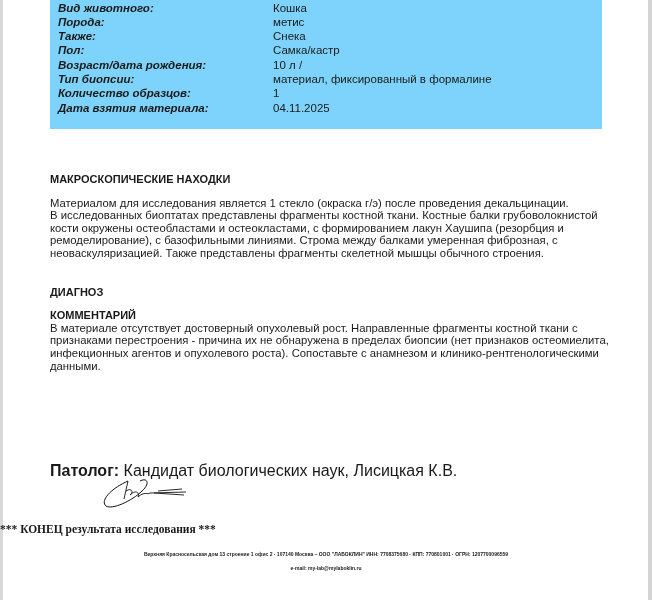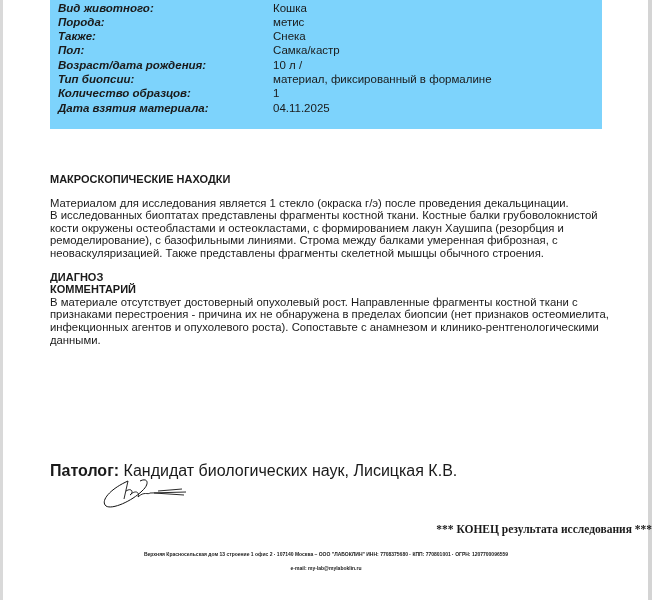--- a/index.html
+++ b/index.html
@@ -21,21 +21,21 @@
     .info-value { position: absolute; left: 200px; white-space: nowrap; margin-left: 15px; }
     .content { position: absolute; left: 50px; top: 150px; width: 570px; font-size: 11.3px; line-height: 12.6px; }
     .report-title { font-weight: bold; text-decoration: underline; font-size: 11.8px; margin: 2px 0 0 0; }
     .section { margin-top: 0; }
     .section-heading { font-weight: bold; font-size: 11px; }
     .section-text { white-space: pre-line; }
     .pathologist { position: absolute; left: 50px; top: 462px; font-size: 16px; }
     .pathologist b { font-weight: bold; }
     .signature { position: absolute; left: 98px; top: 475px; width: 92px; height: 36px; }
     .end-line {
-      position: absolute; left: 0; width: 652px; top: 523px; text-align: right;
+      position: absolute; left: 0; width: 652px; top: 523px; text-align: left;
       font-family: "Liberation Serif", serif; font-weight: bold; font-size: 11.5px;
     }
     .footer-1 { position: absolute; left: 0; width: 652px; top: 551px; text-align: center; font-size: 5px; font-weight: bold; }
     .footer-2 { position: absolute; left: 0; width: 652px; top: 565px; text-align: center; font-size: 5px; font-weight: bold; }
   </style>
 </head>
 <body>
 
 <div class="edge-left"></div>
 <div class="edge-right"></div>
@@ -79,25 +79,25 @@
 
   <div class="section" style="margin-top:23px">
     <div class="section-heading">МАКРОСКОПИЧЕСКИЕ НАХОДКИ</div>
   </div>
 
   <div class="section" style="margin-top:11px">
     <div class="section-text">Материалом для исследования является 1 стекло (окраска г/э) после проведения декальцинации.
 В исследованных биоптатах представлены фрагменты костной ткани. Костные балки грубоволокнистой кости окружены остеобластами и остеокластами, с формированием лакун Хаушипа (резорбция и ремоделирование), с базофильными линиями. Строма между балками умеренная фиброзная, с неоваскуляризацией. Также представлены фрагменты скелетной мышцы обычного строения.</div>
   </div>
 
-  <div class="section" style="margin-top:11px">
+  <div class="section" style="margin-top:26px">
     <div class="section-heading">ДИАГНОЗ</div>
   </div>
 
-  <div class="section" style="">
+  <div class="section" style="margin-top:11px">
     <div class="section-heading">КОММЕНТАРИЙ</div>
     <div class="section-text">В материале отсутствует достоверный опухолевый рост. Направленные фрагменты костной ткани с признаками перестроения - причина их не обнаружена в пределах биопсии (нет признаков остеомиелита, инфекционных агентов и опухолевого роста). Сопоставьте с анамнезом и клинико-рентгенологическими данными.</div>
   </div>
 </div>
 
 <div class="pathologist">
   <b>Патолог:</b>
   <span>Кандидат биологических наук, Лисицкая К.В.</span>
 </div>
 

